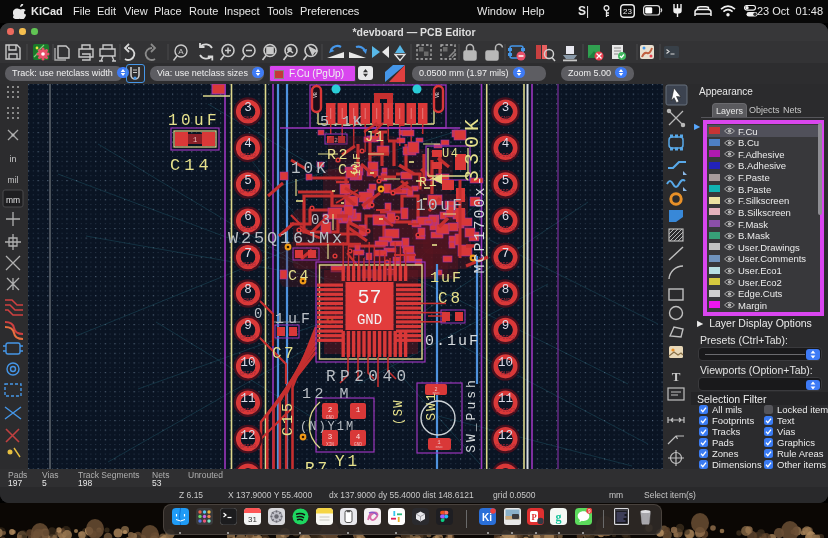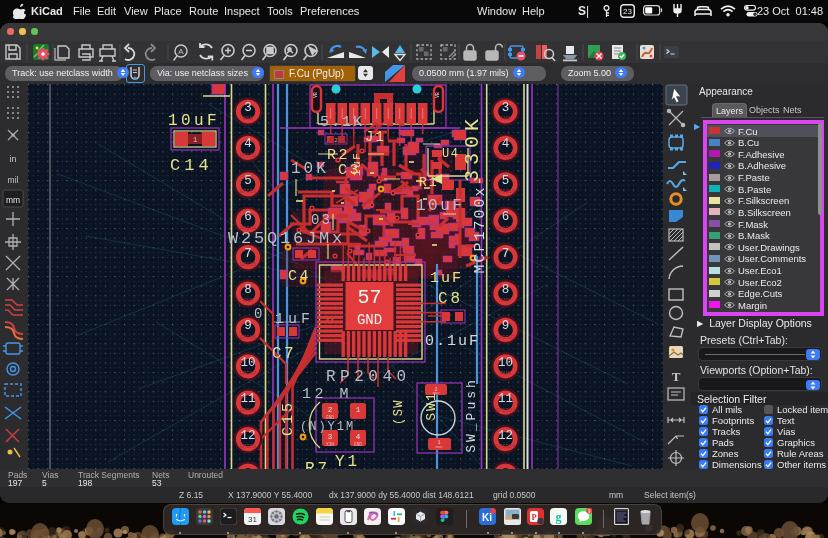--- a/index.html
+++ b/index.html
@@ -467,20 +467,21 @@
     <rect x="2.5" y="6.9" width="11" height="4.6" rx="2.3" fill="#f0f0f0"></rect>
     <circle cx="11" cy="9.2" r="1.7" fill="#2a2a2a"></circle>
   </svg>
   <span class="mi" style="left:757px;">23 Oct&nbsp; 01:48</span>
 </div>
 <div id="window">
   <div id="titlebar">
     <span class="tl" style="left:7px;  background:#ec6a5e;"></span>
     <span class="tl" style="left:19px; background:#f5bf4f;"></span>
     <span class="tl" style="left:31px; background:#61c454;"></span>
+    <div class="title">*devboard — PCB Editor</div>
   </div>
   <div id="toolbar1">
   <svg width="828" height="22" viewBox="0 0 828 22">
     <g stroke="#c9c9c9" stroke-width="1.4" fill="none">
 
       <path d="M6 4 h11 l3 3 v11 h-14 z M9 4 v5 h7 v-5 M9 13 h8 v5 h-8 z"></path>
 
       <path d="M58 5 h8 l3 3 v9 h-11 z"></path>
           <path d="M55 7 v12 h11" stroke-opacity="0.8"></path>
 
@@ -628,21 +629,21 @@
     <div class="abs" style="left:126px; top:1px; width:19px; height:19px; border:1.5px solid #4596e8; border-radius:3px;">
       <svg width="16" height="16" viewBox="0 0 16 16">
           <path d="M4 2 v8 a4 4 0 0 0 8 0 v-8" stroke="#c9c9c9" stroke-width="1.6" fill="none"></path>
           <path d="M6 5 h4 M6 7.5 h4" stroke="#c9c9c9" stroke-width="1.1"></path>
           <circle cx="8" cy="13" r="1.6" fill="#4596e8"></circle>
         </svg>
     </div>
     <div class="pill" style="left:150px; width:114px;">Via: use netclass sizes<span class="chev"><svg width="12" height="11" viewBox="0 0 12 11">
             <path d="M6 2 l2.3 3 h-4.6z M6 9 l2.3-3 h-4.6z" fill="#fff"></path>
           </svg></span></div>
-    <div class="abs" style="left:269px; top:2px; width:87px; height:17px; background:#a16207; border:1px solid #3a3a3c; border-radius:2px; color:#f0f0f0; font-size:10px; line-height:15px;">
+    <div class="abs" style="left:269px; top:2px; width:87px; height:17px; background:#d946ef; border:1px solid #3a3a3c; border-radius:2px; color:#f0f0f0; font-size:10px; line-height:15px;">
       <span class="abs" style="left:4px; top:3.5px; width:10px; height:9px; background:#c43838; border:1px solid #888;"></span>
       <span style="margin-left:19px;">F.Cu (PgUp)</span>
     </div>
     <div class="abs" style="left:358px; top:3px; width:15px; height:14px; background:#e8e8ea; border-radius:3px;">
       <svg width="15" height="14" viewBox="0 0 15 14">
           <path d="M7.5 3 l2.5 3.2 h-5z M7.5 11 l2.5-3.2 h-5z" fill="#333"></path>
         </svg>
     </div>
     <svg class="abs" style="left:385px; top:2px;" width="20" height="17" viewBox="0 0 20 17">
       <path d="M0 17 L20 0 H8 L0 7 z" fill="#4596e8"></path>

